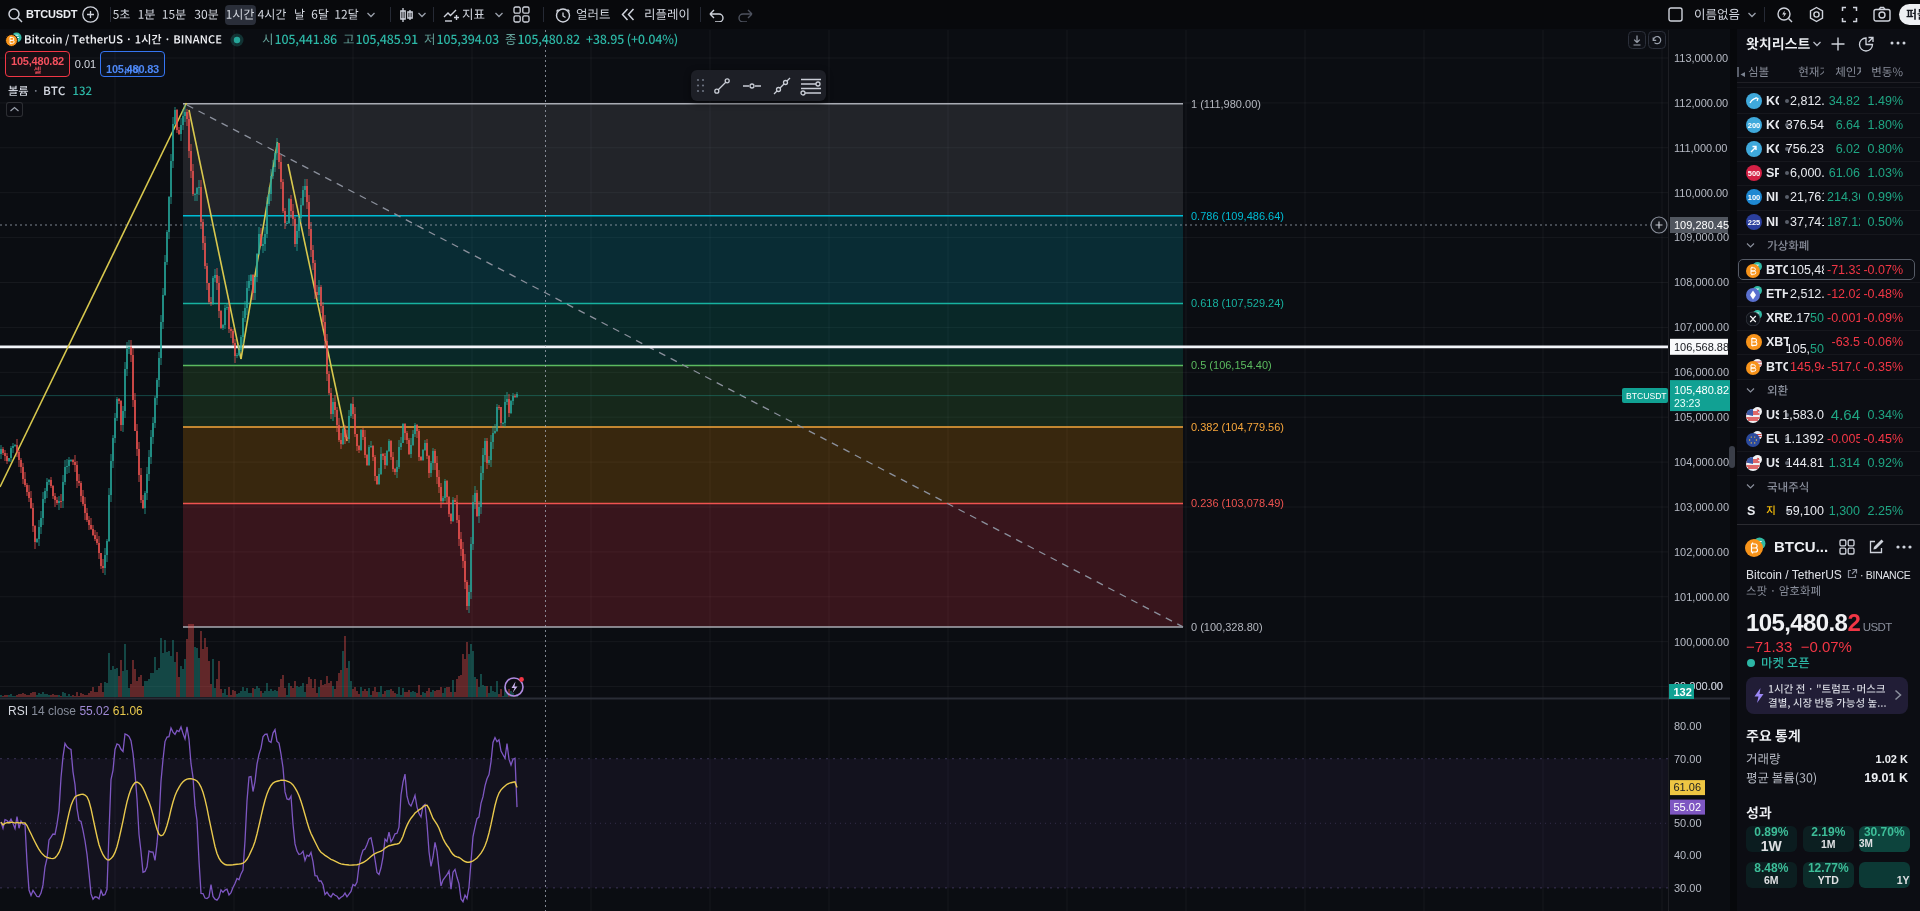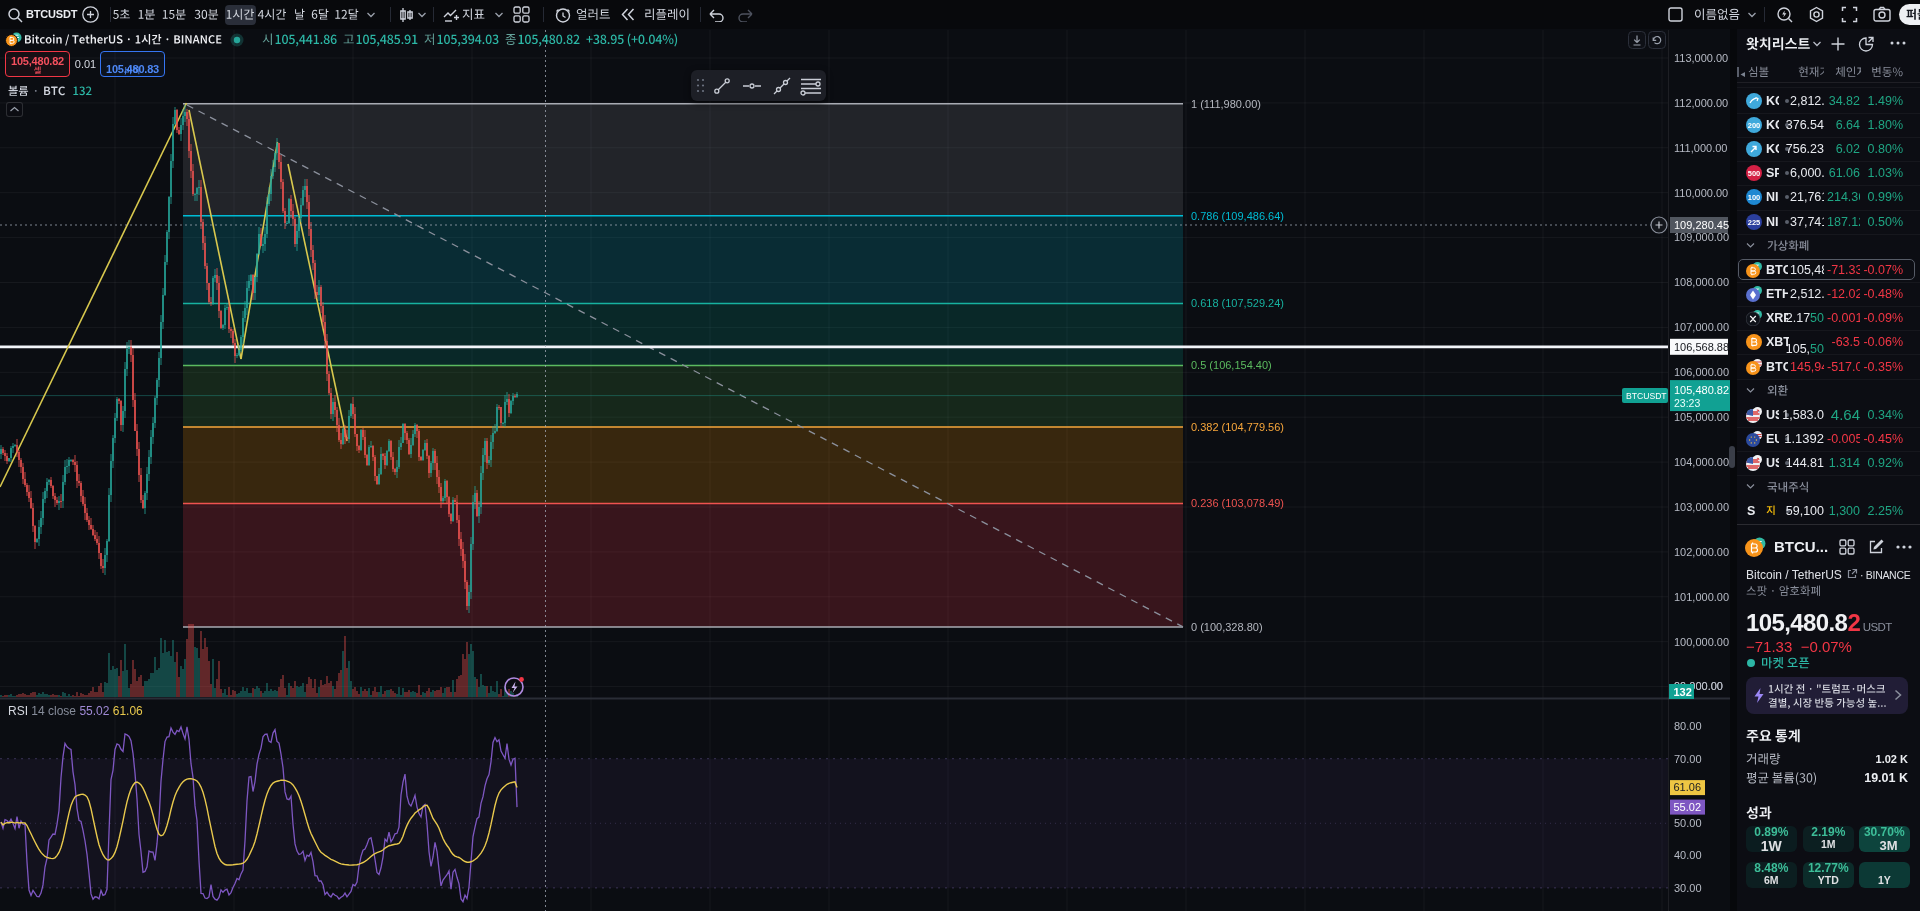--- a/index.html
+++ b/index.html
@@ -473,30 +473,30 @@
 <div style="position:absolute;top:750px;height:18px;line-height:18px;white-space:nowrap;font-size:11px;color:#eceef2;font-weight:600;left:1788px;width:120px;text-align:right;">1.02 K</div>
 <div style="position:absolute;top:769px;height:18px;line-height:18px;white-space:nowrap;font-size:12.5px;color:#eceef2;font-weight:600;left:1788px;width:120px;text-align:right;">19.01 K</div>
 <div style="position:absolute;left:1746px;top:826px;width:50.6px;height:26px;border-radius:6px;background:rgba(16,186,151,0.09)"></div>
 <div style="position:absolute;left:1746px;top:825px;width:50.6px;text-align:center;font-size:12px;font-weight:600;color:#3dbd98">0.89%</div>
 <div style="position:absolute;left:1746px;top:838px;width:50.6px;text-align:center;font-size:14px;font-weight:600;color:#dfe0e3">1W</div>
 <div style="position:absolute;left:1803px;top:826px;width:50.6px;height:26px;border-radius:6px;background:rgba(16,186,151,0.11)"></div>
 <div style="position:absolute;left:1803px;top:825px;width:50.6px;text-align:center;font-size:12px;font-weight:600;color:#3dbd98">2.19%</div>
 <div style="position:absolute;left:1803px;top:838px;width:50.6px;text-align:center;font-size:10.5px;font-weight:600;color:#dfe0e3">1M</div>
 <div style="position:absolute;left:1859px;top:826px;width:50.6px;height:26px;border-radius:6px;background:rgba(16,186,151,0.32)"></div>
 <div style="position:absolute;left:1859px;top:825px;width:50.6px;text-align:center;font-size:12px;font-weight:600;color:#3dbd98">30.70%</div>
-<div style="position:absolute;left:1859px;top:838px;width:59px;text-align:center;font-size:13px;font-weight:600;color:#dfe0e3">3M</div>
+<div style="position:absolute;left:1859px;top:838px;width:59px;text-align:left;font-size:10px;font-weight:600;color:#dfe0e3">3M</div>
 <div style="position:absolute;left:1746px;top:862px;width:50.6px;height:26px;border-radius:6px;background:rgba(16,186,151,0.1)"></div>
 <div style="position:absolute;left:1746px;top:861px;width:50.6px;text-align:center;font-size:12px;font-weight:600;color:#3dbd98">8.48%</div>
 <div style="position:absolute;left:1746px;top:874px;width:50.6px;text-align:center;font-size:10.5px;font-weight:600;color:#dfe0e3">6M</div>
 <div style="position:absolute;left:1803px;top:862px;width:50.6px;height:26px;border-radius:6px;background:rgba(16,186,151,0.18)"></div>
 <div style="position:absolute;left:1803px;top:861px;width:50.6px;text-align:center;font-size:12px;font-weight:600;color:#3dbd98">12.77%</div>
 <div style="position:absolute;left:1803px;top:874px;width:50.6px;text-align:center;font-size:10.5px;font-weight:600;color:#dfe0e3">YTD</div>
 <div style="position:absolute;left:1859px;top:862px;width:50.6px;height:26px;border-radius:6px;background:rgba(16,186,151,0.26)"></div>
 <div style="position:absolute;left:1953px;top:861px;width:50.6px;text-align:center;font-size:12px;font-weight:600;color:#3dbd98">52.15%</div>
-<div style="position:absolute;left:1859px;top:874px;width:50.6px;text-align:center;font-size:10.5px;font-weight:600;color:#dfe0e3">1Y</div>
+<div style="position:absolute;left:1859px;top:874px;width:50.6px;text-align:right;font-size:10.5px;font-weight:600;color:#dfe0e3">1Y</div>
 <svg width="1920" height="911" style="position:absolute;left:0;top:0;pointer-events:none">
     <defs>
       <clipPath id="hc1">
         <rect x="1770" y="60" width="54" height="24"></rect>
       </clipPath>
       <clipPath id="hc2">
         <rect x="1820" y="60" width="41" height="24"></rect>
       </clipPath>
     </defs>
     <path d="M115.8 18.9Q115.1 18.9 114.6 18.8Q114.1 18.6 113.7 18.3Q113.3 18 113 17.7L113.5 17Q113.8 17.2 114.1 17.5Q114.4 17.7 114.8 17.8Q115.2 18 115.7 18Q116.2 18 116.6 17.7Q117 17.5 117.3 17Q117.5 16.5 117.5 15.9Q117.5 15 117 14.5Q116.5 14 115.7 14Q115.3 14 115 14.1Q114.7 14.2 114.3 14.5L113.7 14.1L113.9 10H118.3V10.9H114.9L114.7 13.4Q115 13.3 115.3 13.2Q115.6 13.1 116 13.1Q116.8 13.1 117.4 13.4Q118 13.7 118.3 14.3Q118.7 14.9 118.7 15.9Q118.7 16.9 118.3 17.5Q117.9 18.2 117.2 18.6Q116.5 18.9 115.8 18.9Z M119.9 17.5H129.8V18.3H119.9ZM124.3 15H125.4V17.9H124.3ZM124.3 11.1H125.2V11.3Q125.2 12.2 124.9 12.9Q124.5 13.5 123.9 14.1Q123.3 14.6 122.5 14.9Q121.7 15.3 120.8 15.4L120.4 14.6Q121.3 14.5 122 14.2Q122.7 13.9 123.2 13.5Q123.7 13 124 12.5Q124.3 12 124.3 11.3ZM124.4 11.1H125.4V11.3Q125.4 12 125.7 12.5Q126 13 126.5 13.5Q127 13.9 127.7 14.2Q128.4 14.5 129.2 14.6L128.8 15.4Q127.9 15.3 127.1 14.9Q126.3 14.6 125.7 14.1Q125.1 13.5 124.8 12.9Q124.4 12.2 124.4 11.3ZM120.8 10.5H128.8V11.4H120.8ZM124.3 9.1H125.4V10.8H124.3Z" fill="#d2d6de"></path>

